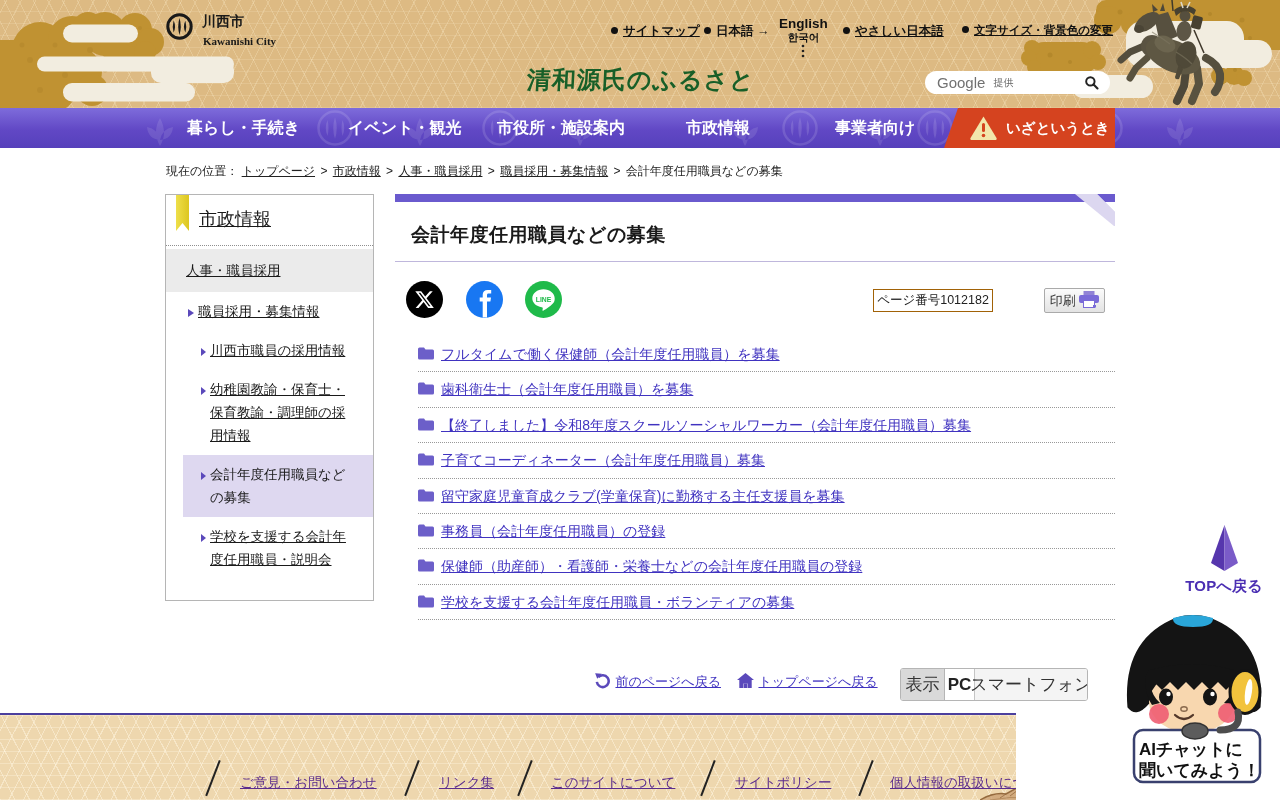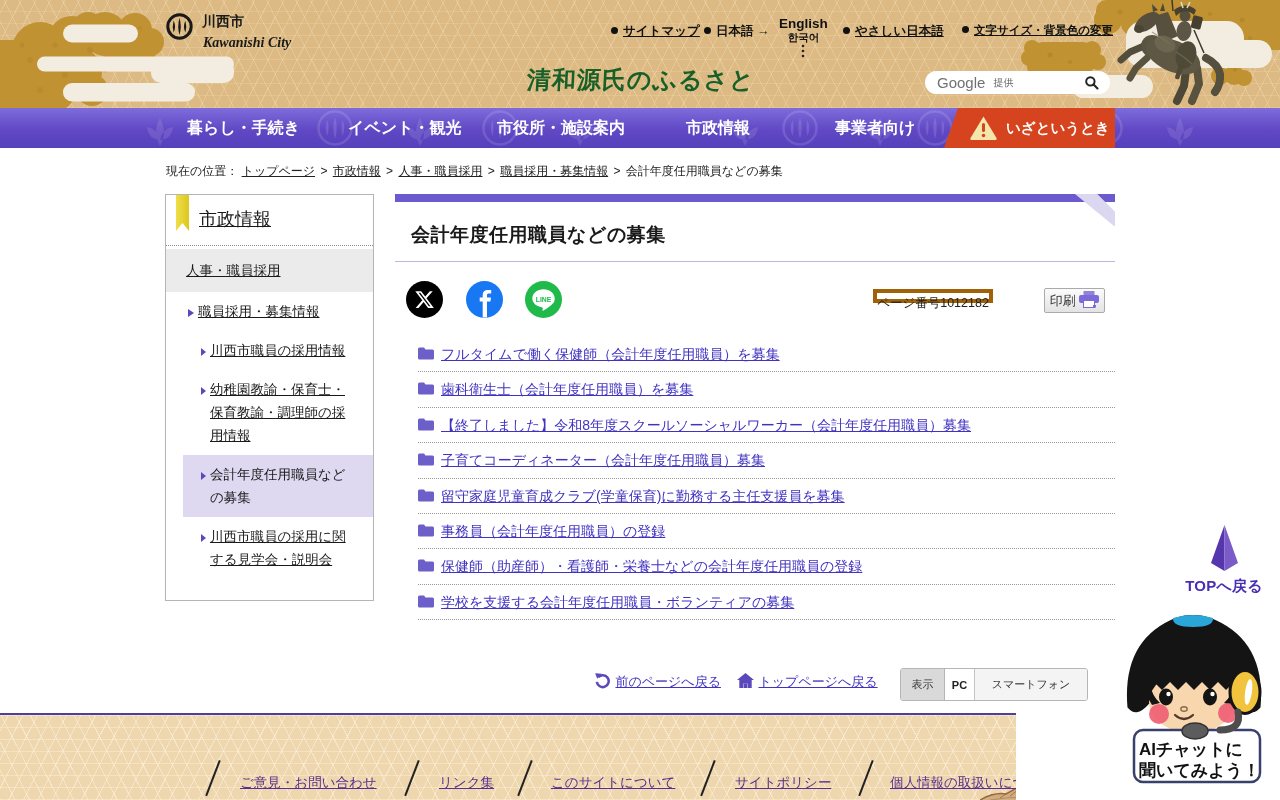--- a/index.html
+++ b/index.html
@@ -9,21 +9,21 @@
 
 #header { position:absolute; left:0; top:0; width:1280px; height:108px;
   background-color:#ddba83;
   background-image:
     repeating-linear-gradient(63deg, rgba(246,228,190,.33) 0 1px, rgba(0,0,0,0) 1px 13px),
     repeating-linear-gradient(-63deg, rgba(246,228,190,.33) 0 1px, rgba(0,0,0,0) 1px 13px),
     repeating-linear-gradient(0deg, rgba(246,228,190,.22) 0 1px, rgba(0,0,0,0) 1px 12px);
 }
 #logo { position:absolute; left:166px; top:13px; z-index:4; }
 #logo .jp { position:absolute; left:36px; top:0px; font-family:"Liberation Serif", serif; font-weight:bold; font-size:14px; color:#191919; white-space:nowrap; }
-#logo .en { position:absolute; left:37px; top:22px; font-family:"Liberation Serif", serif; font-weight:bold; font-size:14px; color:#191919; white-space:nowrap;font-style:italic; }
+#logo .en { position:absolute; left:37px; top:22px; font-family:"Liberation Serif", serif; font-weight:bold; font-size:11px; color:#191919; white-space:nowrap; }
 
 #toplinks { position:absolute; top:21px; left:0; width:1280px; height:24px; font-size:12.5px; font-weight:bold; color:#111; z-index:4; }
 #toplinks .grp { position:absolute; top:2px; white-space:nowrap; }
 #toplinks .b { display:inline-block; width:7px; height:7px; background:#111; border-radius:50%; margin-right:5px; vertical-align:1px; }
 #toplinks a { color:#111; text-decoration:underline; }
 .lang-col { display:inline-block; vertical-align:-8px; text-align:center; line-height:1.05; }
 .lang-col .en { font-size:13.5px;margin-top:44px; }
 .lang-col .ko { font-size:10.5px; }
 
 #slogan { position:absolute; left:527px; top:64px; font-family:"Liberation Serif", serif;
@@ -62,32 +62,32 @@
 #side li.cur a { text-decoration:none; }
 
 
 #content { position:absolute; left:395px; top:194px; width:720px; z-index:2; }
 #pbar { position:relative; width:720px; height:8px; background:#6a5ace; }
 #pbar .rib { position:absolute; right:0; top:0; width:45px; height:32px; }
 h1.title { margin:20px 0 0 16px; font-size:19px; color:#1a1a1a; letter-spacing:.5px; }
 #hr1 { margin-top:13px; border-top:1px solid #bfb7dc; }
 #toolrow { position:relative; height:56px; }
 .sns { position:absolute; top:19px; width:37px; height:37px; }
-#pageno { position:absolute; left:478px; top:27px; width:120px; height:14px; border:4px solid #a16207; background:#fff; font-size:12.5px; color:#222; text-align:center; line-height:21px; }
+#pageno { position:absolute; left:478px; top:27px; width:120px; height:23px; border:1px solid #a16207; background:#fff; font-size:12.5px; color:#222; text-align:center; line-height:21px; }
 #printbtn { position:absolute; left:649px; top:26px; width:61px; height:25px; border:1px solid #aaa; background:linear-gradient(#fbfbfb,#e3e3e3); font-size:13px; color:#333; border-radius:2px; text-align:center; line-height:23px; }
 
 #list { margin:19px 0 0 23px; width:697px; }
 #list ul { list-style:none; }
 #list li { border-bottom:1px dotted #999; padding:7px 0 7px 23px; position:relative; font-size:14px; line-height:20.4px; }
 #list a { color:#4033c0; text-decoration:underline; }
 #list svg.fld { position:absolute; left:0; top:10px; }
 
 #bottomnav { position:absolute; left:395px; top:666px; width:720px; height:36px; z-index:2;}
 #bottomnav a { color:#4033c0; text-decoration:underline; font-size:13px; }
-#switch { position:absolute; left:505px; top:2px; display:flex; border:1px solid #b5b5b5; border-radius:3px; overflow:hidden; height:33px; font-size:11px; white-space:nowrap; }
+#switch { position:absolute; left:505px; top:2px; display:flex; border:1px solid #b5b5b5; border-radius:3px; overflow:hidden; height:33px; font-size:17px; white-space:nowrap; }
 #switch div { display:flex; align-items:center; justify-content:center; }
 #switch .s1 { width:44px; }
 #switch .s2 { width:30px; }
 #switch .s3 { width:112px; }
 #switch .s1 { background:#d9d9d9; color:#333; border-right:1px solid #b5b5b5; }
 #switch .s2 { background:#fff; font-weight:bold; color:#222; border-right:1px solid #c5c5c5; }
 #switch .s3 { background:#f4f4f4; color:#333; }
 
 
 #footer { position:absolute; left:0; top:713px; width:1016px; height:87px;
@@ -297,21 +297,21 @@
 <div id="crumb">現在の位置：&nbsp;<a>トップページ</a> <span class="sep">&gt;</span> <a>市政情報</a> <span class="sep">&gt;</span> <a>人事・職員採用</a> <span class="sep">&gt;</span> <a>職員採用・募集情報</a> <span class="sep">&gt;</span> 会計年度任用職員などの募集</div>
 
 <div id="side">
   <div class="head"><span class="ribbon"></span><a>市政情報</a></div>
   <div class="lv1"><a>人事・職員採用</a></div>
   <ul>
     <li><a>職員採用・募集情報</a></li>
     <li class="lv3"><a>川西市職員の採用情報</a></li>
     <li class="lv3"><a>幼稚園教諭・保育士・保育教諭・調理師の採用情報</a></li>
     <li class="lv3 cur"><a>会計年度任用職員などの募集</a></li>
-    <li class="lv3"><a>川西市職員の採用に関する見学会・説明会</a></li>
+    <li class="lv3"><a>学校を支援する会計年度任用職員・説明会</a></li>
   </ul>
 </div>
 
 <div id="content">
   <div id="pbar">
     <svg class="rib" width="45" height="32" viewBox="0 0 45 32">
       <polygon points="7,0 27,0 45,18 45,32 44,32 5,0" fill="#dcd7f0"></polygon>
       <polygon points="7,0 27,0 45,18 45,31 6,0" fill="#dcd7f0"></polygon>
     </svg>
   </div>

